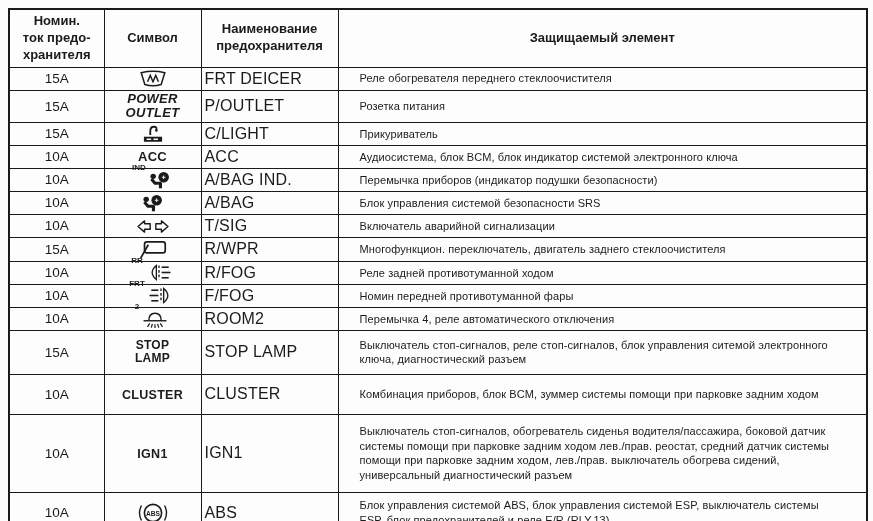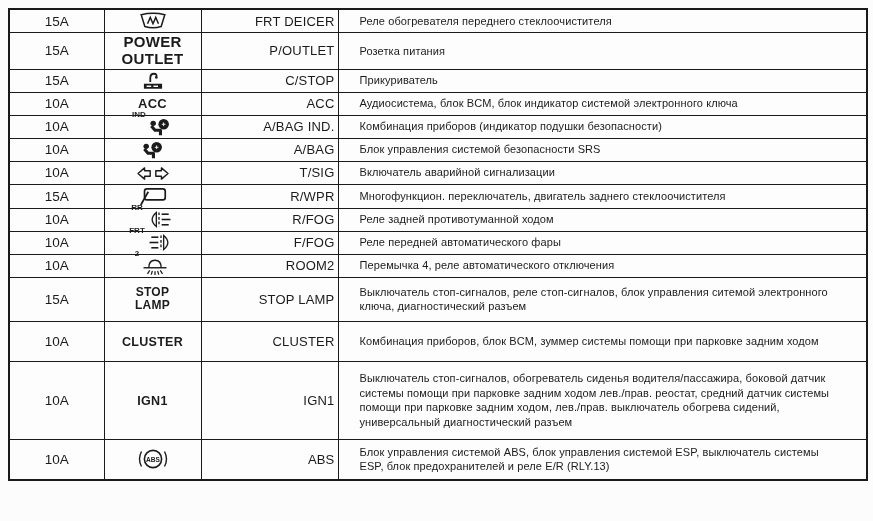--- a/index.html
+++ b/index.html
@@ -23,21 +23,21 @@
   table.fuse{border-width:2px;}
   th{
     font-size:13px;font-weight:bold;
     text-align:center;vertical-align:middle;
     line-height:1.3;padding:3px 2px;
   }
   .hline{display:block;}
   td{vertical-align:middle;padding:1px 3px;}
   .c-cur{text-align:center;font-size:13.5px;}
   .c-sym{text-align:center;}
-  .c-name{text-align:right;font-size:13px;letter-spacing:.2px;}
+  .c-name{text-align:left;font-size:16px;letter-spacing:.2px;}
   .c-prot{
     text-align:left;font-size:11px;line-height:1.32;
     padding:2px 21px;letter-spacing:.1px;
   }
   .sym-text{
     display:inline-block;vertical-align:middle;
     font-weight:bold;font-size:12px;line-height:1.12;
     white-space:pre-line;letter-spacing:.3px;
   }
   .sym-wrap{display:inline-block;position:relative;line-height:0;text-align:right;}
@@ -51,55 +51,68 @@
 <body>
 
 <table class="fuse">
   <colgroup>
     <col style="width:95px">
       <col style="width:97px">
       <col style="width:137px">
       <col style="width:529px">
   </colgroup>
   <tbody>
+      <tr style="height:48px">
+    <th>
+      <span class="hline">Номин.</span>
+      <span class="hline">ток предо-</span>
+      <span class="hline">хранителя</span>
+    </th>
+    <th>Символ</th>
+    <th>
+      <span class="hline">Наименование</span>
+      <span class="hline">предохранителя</span>
+    </th>
+    <th>Защищаемый элемент</th>
+  </tr>
 
   <tr style="height:23px">
     <td class="c-cur">15A</td>
     <td class="c-sym">
       <svg class="ico" width="32" height="20" viewBox="0 0 34 22">
         <path d="M4 4 Q17 1 30 4 L26 17 Q17 20 8 17 Z" fill="none" stroke="#1b1b1b" stroke-width="1.7"></path>
         <polyline points="11,14 14,7 17,14 20,7 23,14" fill="none" stroke="#1b1b1b" stroke-width="1.6"></polyline>
       </svg>
     </td>
     <td class="c-name">FRT DEICER</td>
     <td class="c-prot">Реле обогревателя переднего стеклоочистителя</td>
   </tr>
 
   <tr style="height:23px">
     <td class="c-cur">15A</td>
     <td class="c-sym">
-      <span class="sym-text" style="font-size:15px;">POWER
+      <span class="sym-text" style="font-size:13px;font-style:italic;">POWER
 OUTLET</span>
     </td>
     <td class="c-name">P/OUTLET</td>
     <td class="c-prot">Розетка питания</td>
   </tr>
 
   <tr style="height:23px">
     <td class="c-cur">15A</td>
     <td class="c-sym">
       <svg class="ico" width="28" height="20" viewBox="0 0 30 22">
         <path d="M12 12 L12 8 Q12 3 16 3 Q20 3 18.5 7" fill="none" stroke="#1b1b1b" stroke-width="2"></path>
         <circle cx="18.7" cy="7.2" r="1.4" fill="#1b1b1b" stroke="none"></circle>
         <rect x="5" y="14" width="20" height="5.5" fill="#1b1b1b" stroke="none"></rect>
         <rect x="8" y="16" width="5" height="1.6" fill="#fdfdfd" stroke="none"></rect>
         <rect x="15.5" y="16" width="5" height="1.6" fill="#fdfdfd" stroke="none"></rect>
       </svg>
     </td>
-    <td class="c-name">C/STOP</td>
+    <td class="c-name">C/LIGHT</td>
     <td class="c-prot">Прикуриватель</td>
   </tr>
 
   <tr style="height:23px">
     <td class="c-cur">10A</td>
     <td class="c-sym">
       <span class="sym-text" style="font-size:13px;">ACC</span>
     </td>
     <td class="c-name">ACC</td>
     <td class="c-prot">Аудиосистема, блок BCM, блок индикатор системой электронного ключа</td>
@@ -112,21 +125,21 @@
         <sup class="sym-sup">IND</sup><svg class="ico" width="26" height="20" viewBox="0 0 28 22">
           <circle cx="18" cy="8" r="5.8" fill="#1b1b1b" stroke="none"></circle>
           <line x1="16" y1="8" x2="20" y2="8" stroke="#fdfdfd" stroke-width="1"></line>
           <line x1="18" y1="6" x2="18" y2="10" stroke="#fdfdfd" stroke-width="1"></line>
           <circle cx="6.5" cy="7" r="3" fill="#1b1b1b" stroke="none"></circle>
           <path d="M4.5 10 L8.5 14.5 L14.5 14.5 L14.5 20" fill="none" stroke="#1b1b1b" stroke-width="3.4" stroke-linejoin="round"></path>
         </svg>
       </span>
     </td>
     <td class="c-name">A/BAG IND.</td>
-    <td class="c-prot">Комбинация приборов (индикатор подушки безопасности)</td>
+    <td class="c-prot">Перемычка приборов (индикатор подушки безопасности)</td>
   </tr>
 
   <tr style="height:23px">
     <td class="c-cur">10A</td>
     <td class="c-sym">
       <svg class="ico" width="26" height="20" viewBox="0 0 28 22">
         <circle cx="18" cy="8" r="5.8" fill="#1b1b1b" stroke="none"></circle>
         <line x1="16" y1="8" x2="20" y2="8" stroke="#fdfdfd" stroke-width="1"></line>
         <line x1="18" y1="6" x2="18" y2="10" stroke="#fdfdfd" stroke-width="1"></line>
         <circle cx="6.5" cy="7" r="3" fill="#1b1b1b" stroke="none"></circle>
@@ -185,21 +198,21 @@
         <sup class="sym-sup">FRT</sup><svg class="ico" width="30" height="19" viewBox="0 0 34 20">
           <line x1="6" y1="4" x2="14" y2="4" stroke="#1b1b1b" stroke-width="1.8"></line>
           <line x1="4" y1="10" x2="14" y2="10" stroke="#1b1b1b" stroke-width="1.8"></line>
           <line x1="6" y1="16" x2="14" y2="16" stroke="#1b1b1b" stroke-width="1.8"></line>
           <line x1="17" y1="2" x2="17" y2="18" stroke="#1b1b1b" stroke-width="1.5" stroke-dasharray="3,2.2"></line>
           <path d="M20 2 Q29.5 10 20 18 Z" fill="none" stroke="#1b1b1b" stroke-width="1.5"></path>
         </svg>
       </span>
     </td>
     <td class="c-name">F/FOG</td>
-    <td class="c-prot">Реле передней автоматического фары</td>
+    <td class="c-prot">Номин передней противотуманной фары</td>
   </tr>
 
   <tr style="height:23px">
     <td class="c-cur">10A</td>
     <td class="c-sym">
       <span class="sym-wrap">
         <sup class="sym-sup">2</sup><svg class="ico" width="30" height="20" viewBox="0 0 34 22">
           <line x1="4" y1="13" x2="30" y2="13" stroke="#1b1b1b" stroke-width="1.6"></line>
           <path d="M10 13 Q10 4.5 17 4.5 Q24 4.5 24 13" fill="none" stroke="#1b1b1b" stroke-width="1.6"></path>
           <line x1="11" y1="16" x2="8.5" y2="20" stroke="#1b1b1b" stroke-width="1.4"></line>

